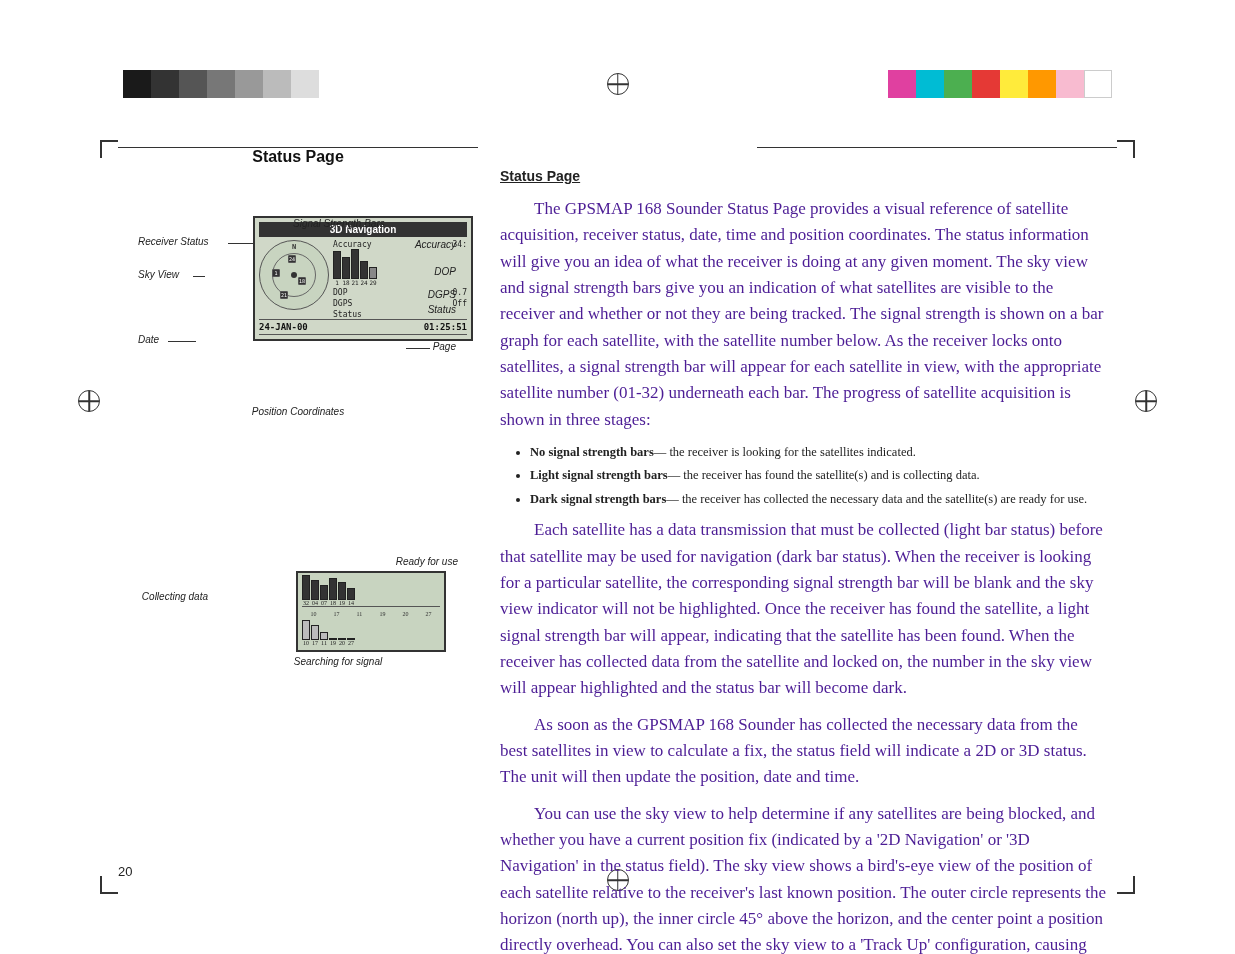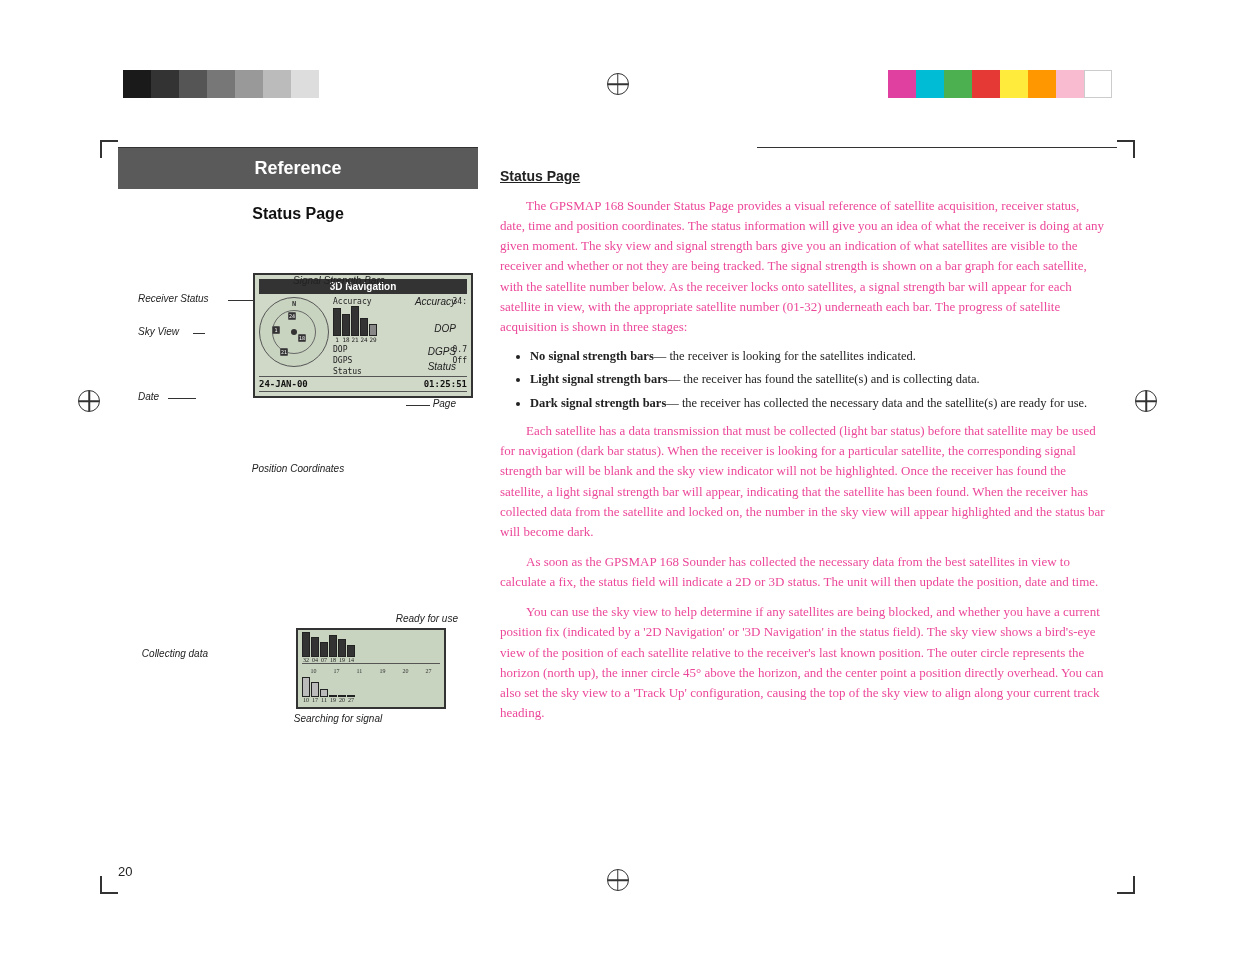--- a/index.html
+++ b/index.html
@@ -308,23 +308,23 @@
 
     .section-title {
       font-size: 14px;
       font-weight: bold;
       text-decoration: underline;
       font-family: Arial, sans-serif;
       margin-bottom: 12px;
     }
 
     .body-text {
-      font-size: 13px;
+      font-size: 17px;
       line-height: 1.55;
-      color: #ec4899;
+      color: #4c1d95;
       text-indent: 2em;
       margin-bottom: 10px;
       font-family: Georgia, serif;
     }
 
     .bullet-list {
       margin: 8px 0 8px 30px;
       list-style: disc;
     }
     .bullet-list li {
@@ -397,23 +397,20 @@
 
 <div class="corner corner-tl"></div>
 <div class="corner corner-tr"></div>
 <div class="corner corner-bl"></div>
 <div class="corner corner-br"></div>
 
 <div class="hr-top-left"></div>
 <div class="hr-top-right"></div>
 
 <div class="left-panel">
-  <div class="reference-banner">
-    <span>Reference</span>
-  </div>
 
   <div class="status-page-title">Status Page</div>
 
   <div class="gps-diagram">
 
     <div style="position:relative; height: 340px;">
 
       <div class="gps-screen-container" style="position:absolute; top:30px; left:55px;">
         <div class="gps-screen">
           <div class="gps-header">3D Navigation</div>

